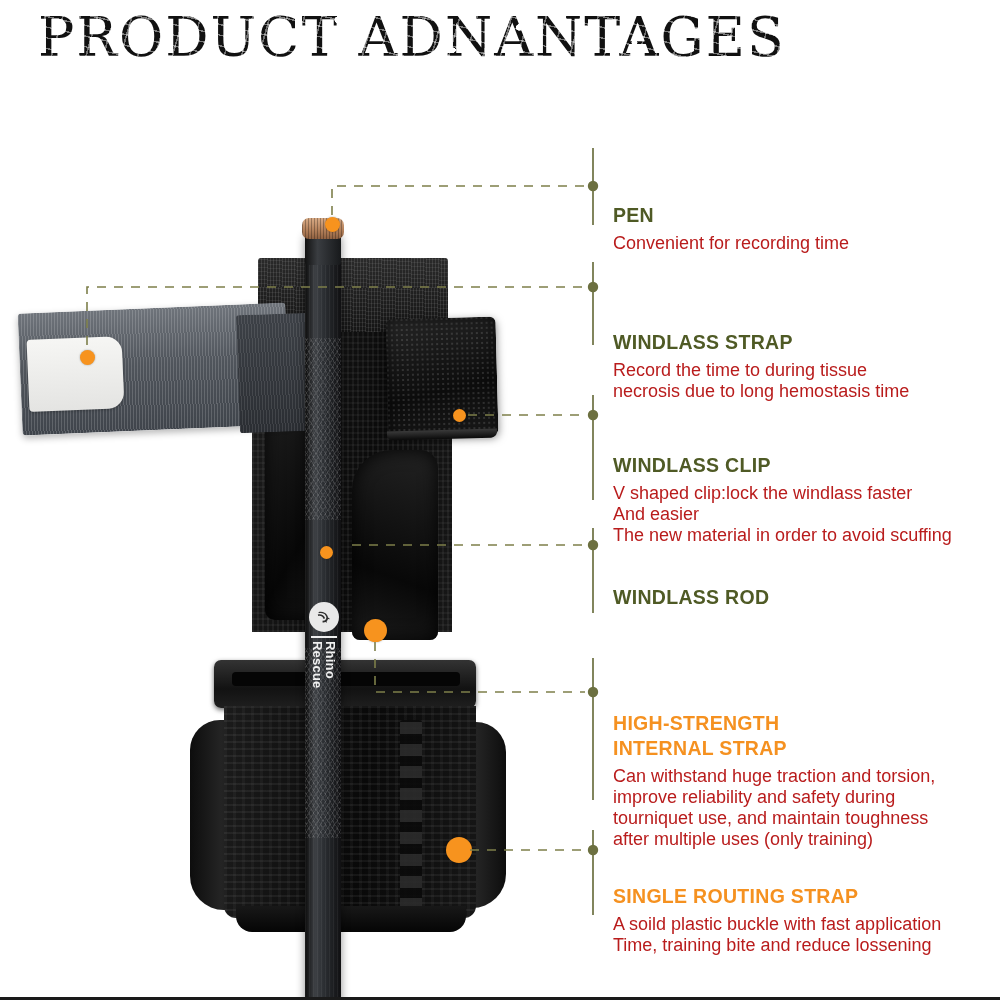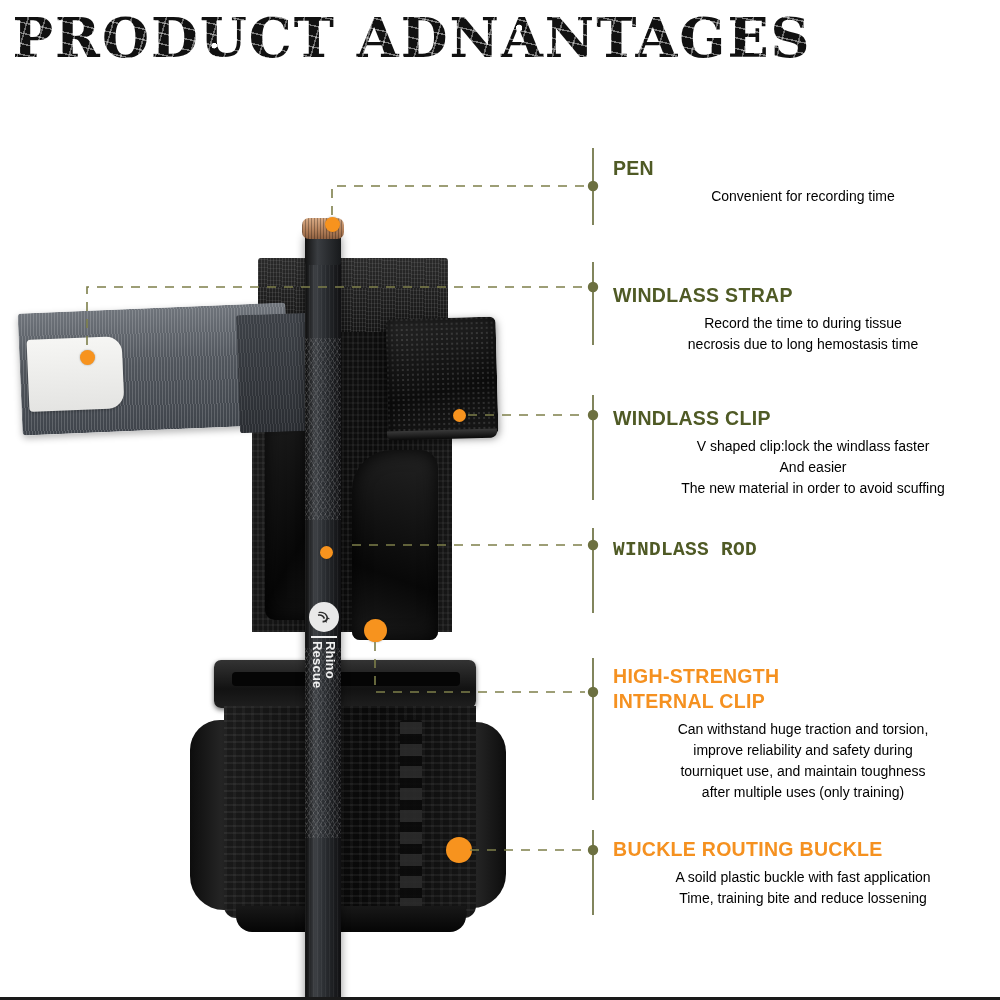--- a/index.html
+++ b/index.html
@@ -17,21 +17,21 @@
   }
 
   
   #page-title {
     position: absolute;
     top: 6px;
     left: 0;
     width: 824px;
     text-align: center;
     font-family: "DejaVu Serif", serif;
-    font-weight: bold;
+    font-weight: normal;
     font-size: 54px;
     letter-spacing: 2px;
     color: #111111;
     white-space: nowrap;
     
     -webkit-mask-image:
         radial-gradient(circle at 12% 30%, transparent 0 3px, #000 3.4px),
         radial-gradient(circle at 26% 62%, transparent 0 2.6px, #000 3px),
         radial-gradient(circle at 41% 22%, transparent 0 3.2px, #000 3.6px),
         radial-gradient(circle at 55% 70%, transparent 0 2.4px, #000 2.8px),
@@ -52,37 +52,37 @@
         repeating-linear-gradient(13deg, #000 0 9px, rgba(0,0,0,.55) 9px 10.4px),
         repeating-linear-gradient(-74deg, #000 0 15px, rgba(0,0,0,.6) 15px 16.6px);
     mask-composite: intersect;
   }
 
   
   .callout {
     position: absolute;
     left: 613px;
     width: 380px;
+    margin-top: 47px;
   }
   .callout-heading {
     font-size: 19.5px;
     font-weight: bold;
     letter-spacing: .3px;
     line-height: 25px;
     margin: 0 0 5px 0;
   }
   .callout-heading.olive { color: #4f5a25; }
   .callout-heading.orange { color: #f59120; }
   .callout-body {
-    font-size: 14px;
+    font-size: 18px;
     line-height: 21px;
-    color: #000000;
+    color: #b91c1c;
     margin: 0;
     white-space: pre-line;
-    text-align: center;
   }
 
   
   #leader-svg {
     position: absolute;
     left: 0; top: 0;
     width: 1000px; height: 1000px;
     pointer-events: none;
   }
 
@@ -381,32 +381,32 @@
 necrosis due to long hemostasis time</p>
 </div>
 
 <div class="callout" style="top:406px; width:400px;">
   <p class="callout-heading olive">WINDLASS CLIP</p>
   <p class="callout-body">V shaped clip:lock the windlass faster
 And easier
 The new material in order to avoid scuffing</p>
 </div>
 
-<div class="callout" style="top:538px;font-family:Liberation Mono, monospace;">
+<div class="callout" style="top:538px;">
   <p class="callout-heading olive">WINDLASS ROD</p>
 </div>
 
 <div class="callout" style="top:664px;">
   <p class="callout-heading orange" style="white-space:pre-line;">HIGH-STRENGTH
-INTERNAL CLIP</p>
+INTERNAL STRAP</p>
   <p class="callout-body">Can withstand huge traction and torsion,
 improve reliability and safety during
 tourniquet use, and maintain toughness
 after multiple uses (only training)</p>
 </div>
 
 <div class="callout" style="top:837px;">
-  <p class="callout-heading orange">BUCKLE ROUTING BUCKLE</p>
+  <p class="callout-heading orange">SINGLE ROUTING STRAP</p>
   <p class="callout-body">A soild plastic buckle with fast application
 Time, training bite and reduce lossening</p>
 </div>
 
 <div id="bottom-rule"></div>
 
 </body></html>

